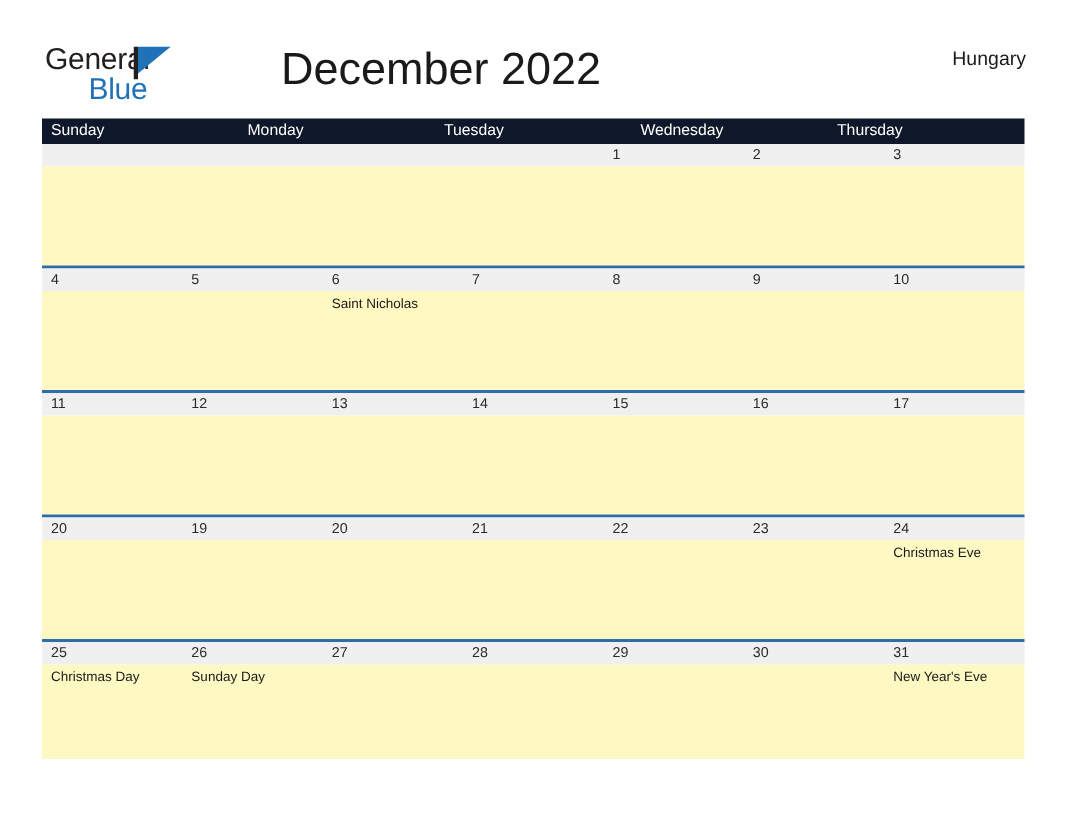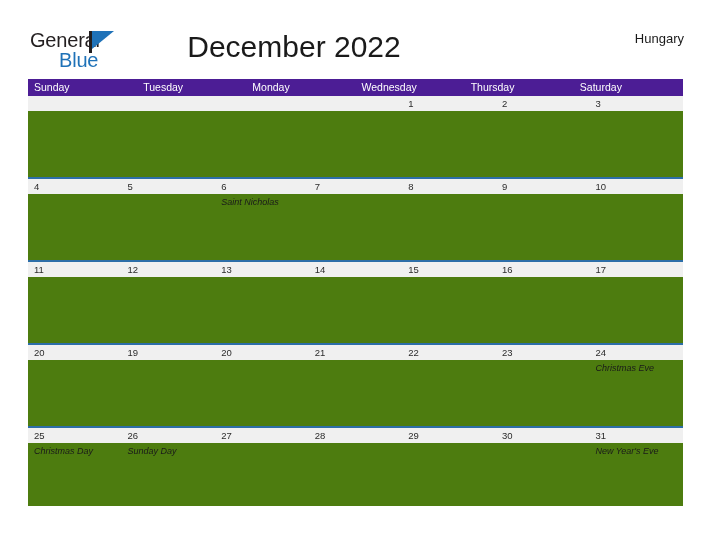--- a/index.html
+++ b/index.html
@@ -93,21 +93,21 @@
     position: absolute;
     left: 28px;
     top: 79px;
     width: 655px;
   }
 
   .weekday-row {
     display: flex;
     width: 100%;
     height: 17px;
-    background: #4c1d95;
+    background: #0f172a;
   }
   .weekday {
     flex: 1 1 0;
     color: #ffffff;
     font-size: 10.5px;
     line-height: 17px;
     padding-left: 6px;
     box-sizing: border-box;
     white-space: nowrap;
     overflow: hidden;
@@ -132,22 +132,21 @@
     line-height: 15px;
     color: #2b2b2b;
     padding-left: 6px;
     box-sizing: border-box;
   }
 
   .week-events {
     display: flex;
     width: 100%;
     height: 66px;
-    background: #4d7c0f;
-    font-style: italic;
+    background: #fef9c3;
   }
   .week-events.short { height: 63px; }
   .evt-cell {
     flex: 1 1 0;
     padding: 2px 4px 0 6px;
     box-sizing: border-box;
   }
   .evt {
     font-size: 9px;
     line-height: 12px;
@@ -175,25 +174,24 @@
 
     <div class="cal-title">December 2022</div>
 
     <div class="country">Hungary</div>
   </div>
 
   <div class="calendar">
 
     <div class="weekday-row">
       <div class="weekday">Sunday</div>
+      <div class="weekday">Monday</div>
       <div class="weekday">Tuesday</div>
-      <div class="weekday">Monday</div>
       <div class="weekday">Wednesday</div>
       <div class="weekday">Thursday</div>
-      <div class="weekday">Saturday</div>
     </div>
 
     <div class="week-row first">
       <div class="week-numbers">
         <div class="daynum"></div>
         <div class="daynum"></div>
         <div class="daynum"></div>
         <div class="daynum"></div>
         <div class="daynum">1</div>
         <div class="daynum">2</div>

